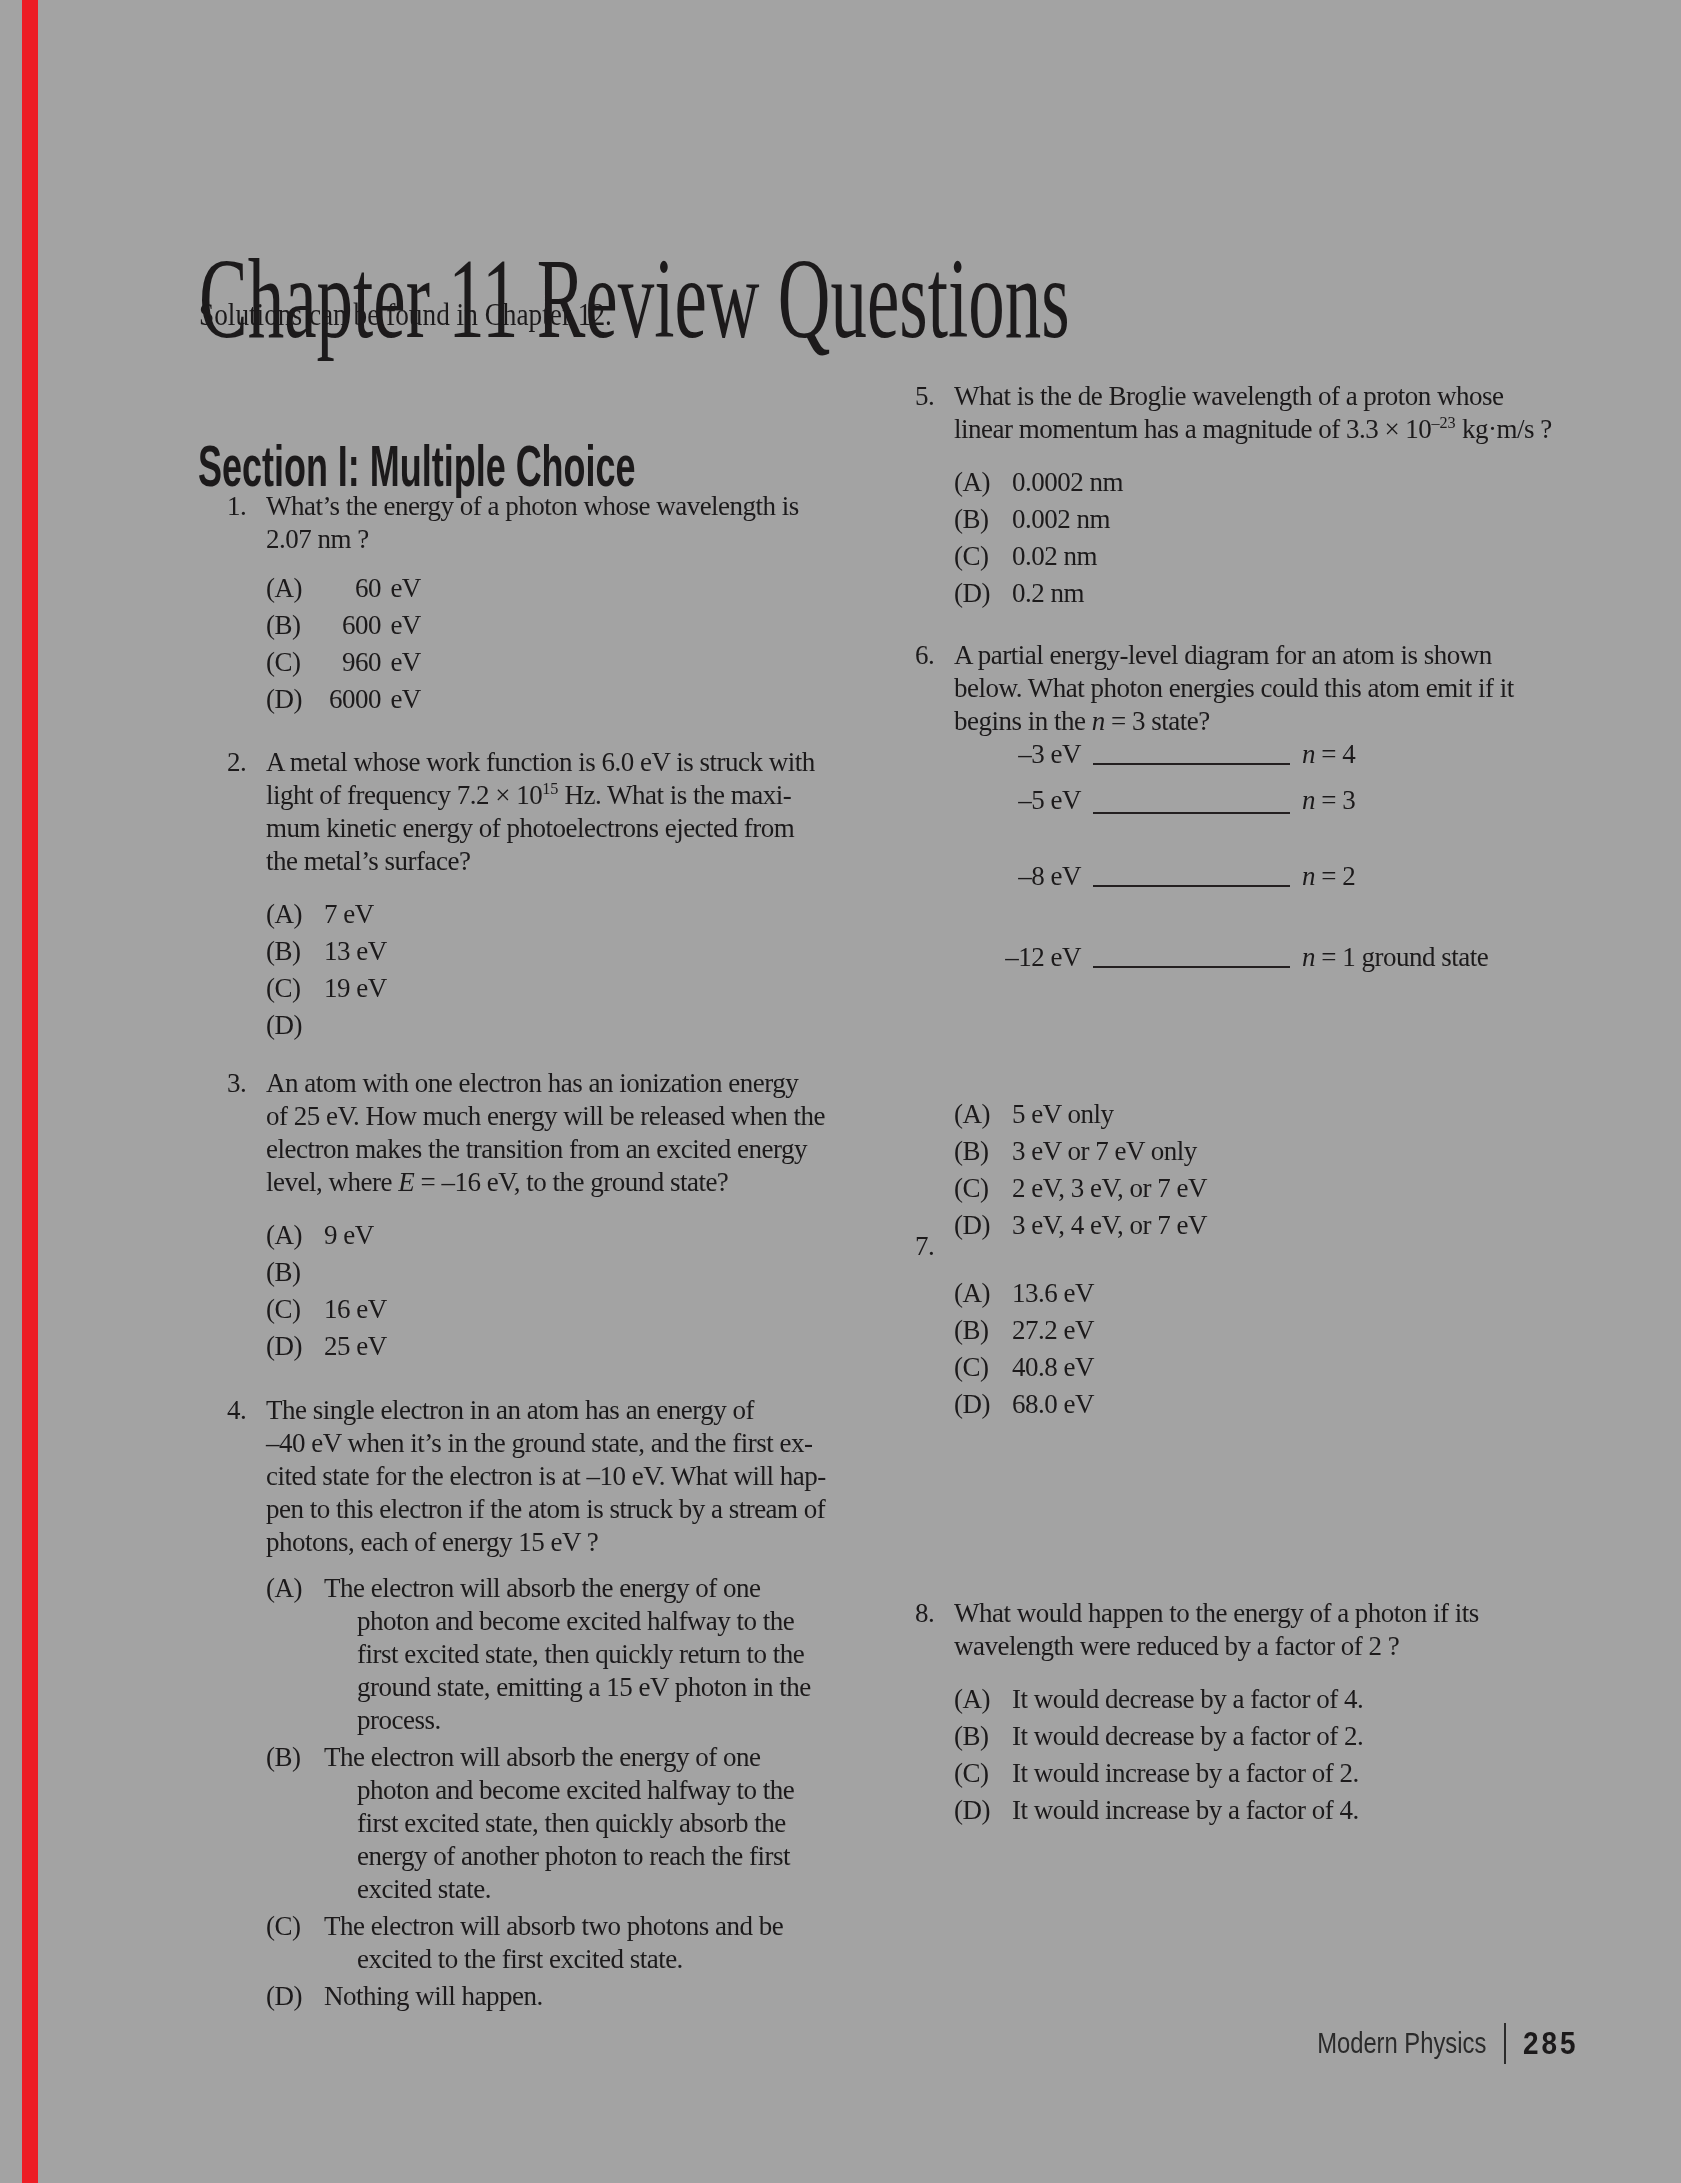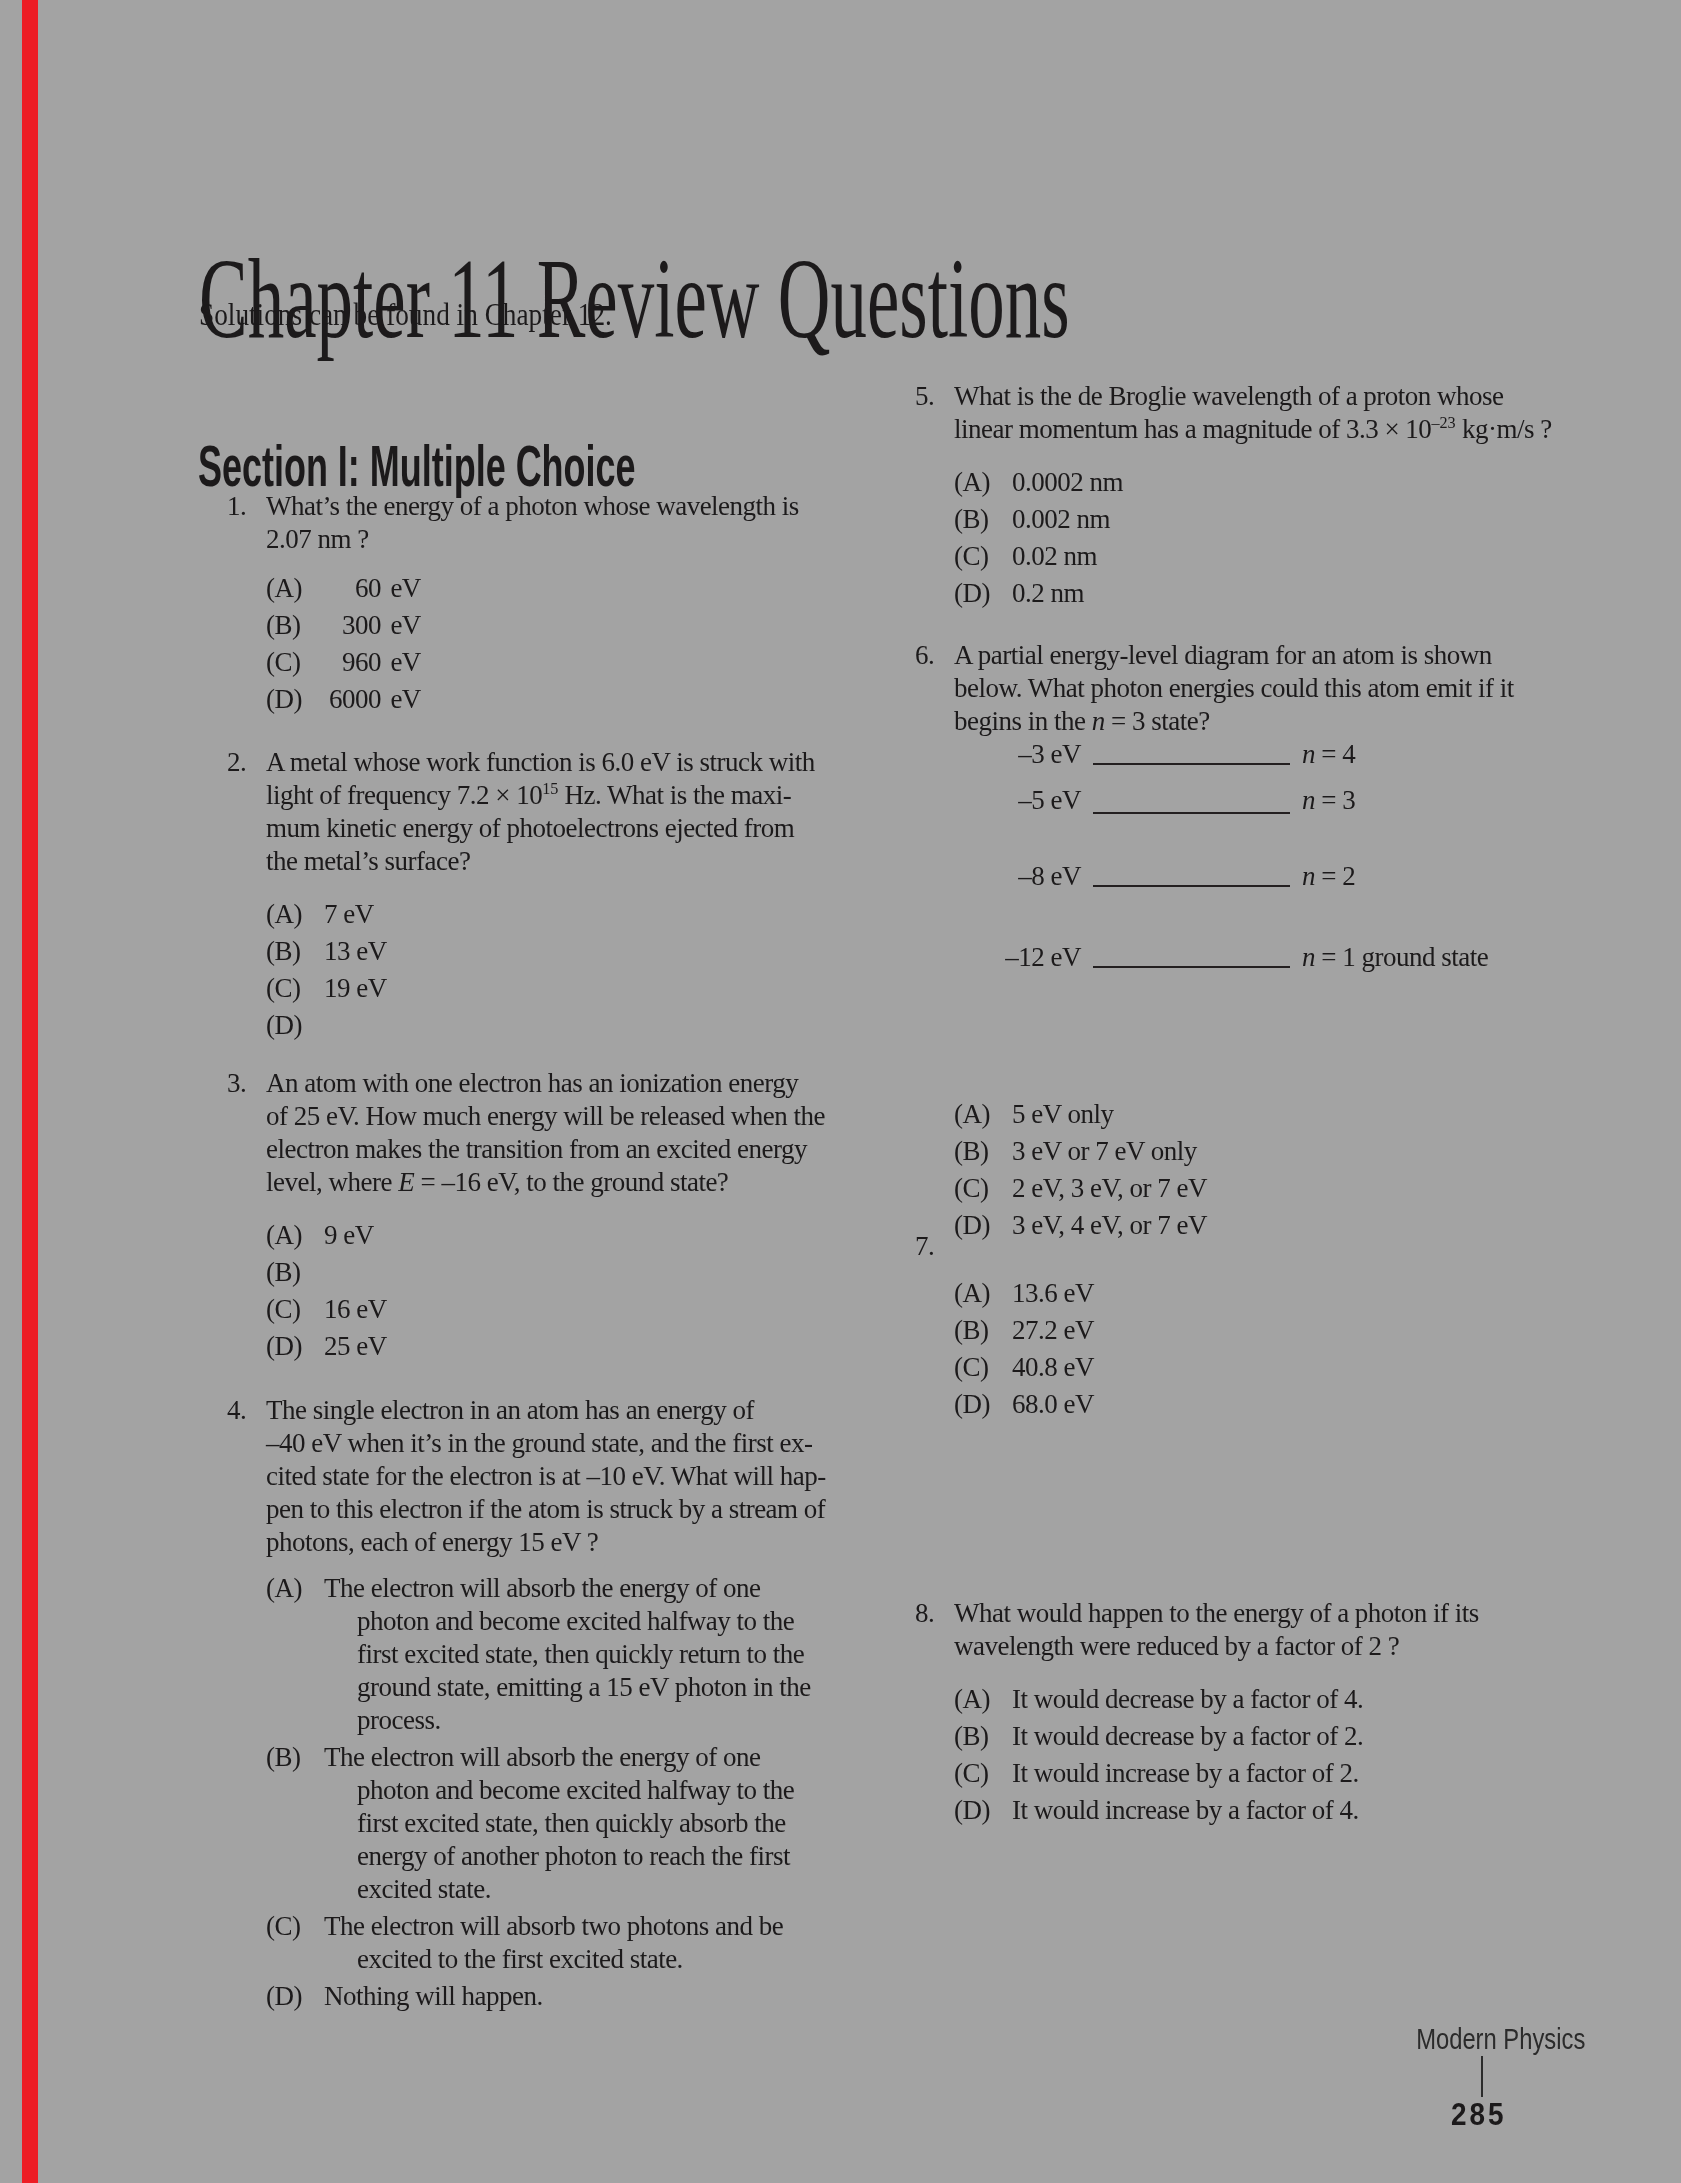--- a/index.html
+++ b/index.html
@@ -54,21 +54,21 @@
   .q1num { display:inline-block; width:57px; text-align:right; margin-right:9.4px; }
 
   .levels { margin-left:27px; }
   .level { display:flex; line-height:33px; }
   .level .ev { width:100px; text-align:right; flex-shrink:0; }
   .level .lrule { width:197px; border-bottom:2.7px solid #231f20; height:25.4px; flex-shrink:0; margin:0 12px; }
   .level:nth-child(1) { margin-bottom:12.7px; }
   .level:nth-child(2) { margin-bottom:43px;align-items:center; }
   .level:nth-child(3) { margin-bottom:48px; }
 
-  .footer { position:absolute; top:2023px; right:97px; display:flex; align-items:center;flex-direction:column; }
+  .footer { position:absolute; top:2023px; right:97px; display:flex; align-items:center; }
   .footer-section {
     font-family:"Liberation Sans", sans-serif; font-weight:400; font-size:29px; color:#2b2b2b;
     transform:scaleX(0.82); transform-origin:100% 50%; white-space:nowrap;
   }
   .footer-divider { width:2px; height:41px; background:#2b2b2b; margin:0 17.4px; }
   .footer-page {
     font-family:"Liberation Sans", sans-serif; font-weight:700; font-size:31px; letter-spacing:3.3px; color:#1c1a1b;
     transform:scaleX(0.9); transform-origin:0 50%;
   }
 </style>
@@ -87,21 +87,21 @@
     <div class="qbody">
       <div class="qtext">What’s the energy of a photon whose wavelength is<br>2.07 nm ?</div>
       <div class="opts">
         <div class="opt">
           <span class="lab">(A)</span>
           <span class="q1num">60</span>
           <span>eV</span>
         </div>
         <div class="opt">
           <span class="lab">(B)</span>
-          <span class="q1num">300</span>
+          <span class="q1num">600</span>
           <span>eV</span>
         </div>
         <div class="opt">
           <span class="lab">(C)</span>
           <span class="q1num">960</span>
           <span>eV</span>
         </div>
         <div class="opt">
           <span class="lab">(D)</span>
           <span class="q1num">6000</span>

